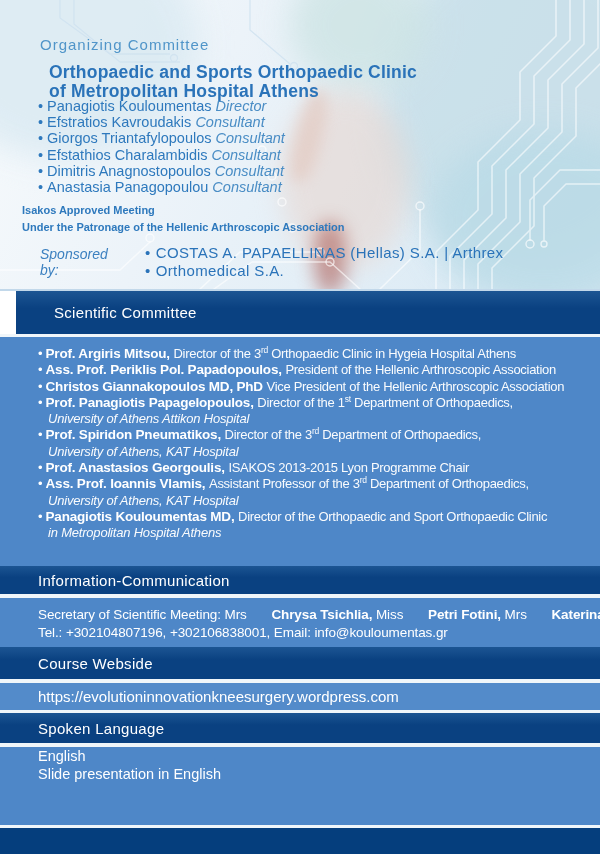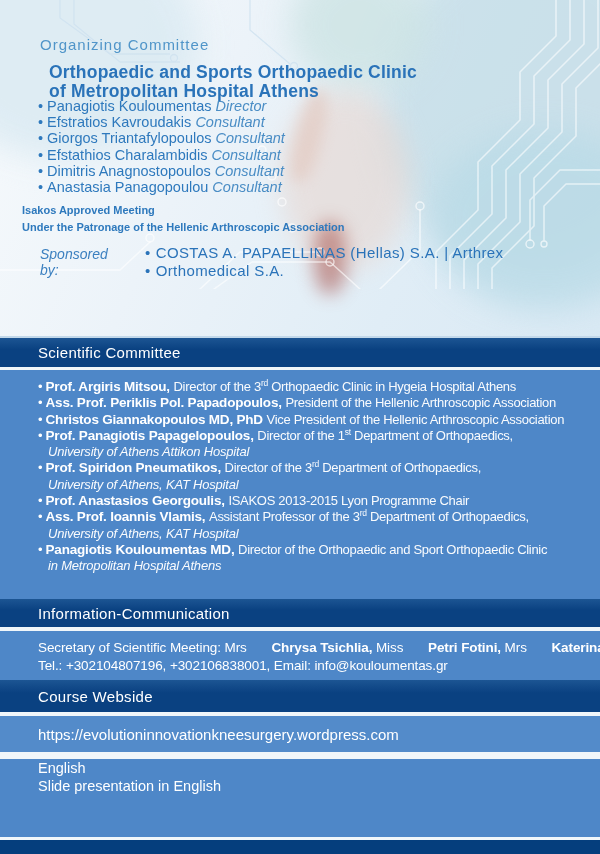--- a/index.html
+++ b/index.html
@@ -5,21 +5,21 @@
   :root{
     --c-navy:#0a4181; --c-navy-dark:#053e7d; --c-section:#4e87c8; --c-urlband:#538bca;
     --c-title:#2a73b9; --c-heading:#5095c9; --c-list:#2e79bd; --c-role:#4a8dc5;
     --c-sep:#f0f6fa; --c-heroline:#c2d8ea; --c-white:#ffffff;
   }
   html,body{margin:0;padding:0;background:#ffffff;}
   #page{width:600px;height:854px;overflow:hidden;position:relative;
         font-family:"Liberation Sans", sans-serif; -webkit-font-smoothing:antialiased;}
 
   
-  .hero{height:336px;position:relative;overflow:hidden;
+  .hero{height:289px;position:relative;overflow:hidden;
         background:linear-gradient(115deg,#f7fafc 0%,#ecf3f9 35%,#e0edf6 70%,#d9e9f4 100%);}
   .blob{position:absolute;filter:blur(16px);border-radius:50%;}
   .b-person{left:380px;top:-60px;width:300px;height:330px;background:#c7dfe9;opacity:.85;}
   .b-sleeve{left:430px;top:130px;width:230px;height:180px;background:#badbe7;opacity:.8;}
   .b-shoulder{left:-70px;top:-70px;width:270px;height:230px;background:#dcebf3;opacity:.9;}
   .b-teal{left:290px;top:-40px;width:140px;height:130px;background:#cde4e4;opacity:.8;}
   .b-hand{left:280px;top:90px;width:130px;height:180px;background:#e8d4cc;opacity:.55;filter:blur(13px);}
   .b-finger{left:296px;top:88px;width:26px;height:95px;background:#e2c6bc;opacity:.6;filter:blur(7px);transform:rotate(14deg);border-radius:40%;}
   .b-red{left:314px;top:222px;width:32px;height:72px;background:#a3473f;opacity:.5;filter:blur(9px);border-radius:40%;}
   .circuits{position:absolute;left:0;top:0;z-index:2;}
@@ -41,38 +41,38 @@
                 font-size:15px;line-height:17.5px;color:var(--c-title);letter-spacing:.4px;white-space:nowrap;}
   .sponsor-list .blt{margin-right:5px;}
 
   
   .hero-line{height:2px;background:var(--c-heroline);}
   .sep3{height:3px;background:var(--c-sep);}
   .sep4{height:4px;background:var(--c-sep);}
   .band{background:linear-gradient(180deg,#1c5593 0%,var(--c-navy) 40%);color:var(--c-white);
         display:flex;align-items:center;padding-left:38px;box-sizing:border-box;
         font-size:15px;letter-spacing:.3px;}
-  .band-a{height:29px;} .band-b{height:28px;} .band-c{height:32px;} .band-d{height:30px;}
+  .band-a{height:43px;margin-left:16px;} .band-b{height:28px;} .band-c{height:32px;} .band-d{height:30px;}
   .footer-band{height:36px;background:var(--c-navy-dark);}
 
   .sci{height:229px;background:var(--c-section);box-sizing:border-box;
        padding:9px 8px 0 38px;overflow:hidden;}
   .sci ul{margin:0;padding:0;list-style:none;}
   .sci li{color:var(--c-white);font-size:13px;line-height:16.3px;white-space:nowrap;}
   .sci .blt{margin-right:3px;}
   .sci .b{font-weight:bold;font-size:13.5px;letter-spacing:-.2px;}
   .sci .i{letter-spacing:-.3px;opacity:.97;}
   .sci .l2{padding-left:10px;font-style:italic;letter-spacing:-.2px;opacity:.97;}
   sup{font-size:8.5px;line-height:0;vertical-align:super;}
 
   .info{height:49px;background:var(--c-section);box-sizing:border-box;color:var(--c-white);
         padding:8px 8px 0 38px;font-size:13.5px;line-height:17.5px;letter-spacing:-.1px;white-space:nowrap;overflow:hidden;}
   .info .b{font-weight:bold;margin-left:21px;}
 
-  .url-band{height:36px;background:var(--c-urlband);display:flex;align-items:center;
+  .url-band{height:27px;background:var(--c-urlband);display:flex;align-items:center;
             padding-left:38px;box-sizing:border-box;color:var(--c-white);font-size:15px;}
 
   .lang{height:78px;background:var(--c-section);box-sizing:border-box;color:var(--c-white);
         padding:0 8px 0 38px;font-size:14.5px;line-height:18px;}
 </style>
 </head>
 <body>
 
 <div id="page">
 
@@ -196,20 +196,23 @@
 
   <div class="band band-c">
     <span>Course Webside</span>
   </div>
   <div class="sep4"></div>
   <div class="url-band">
     <span>https://evolutioninnovationkneesurgery.wordpress.com</span>
   </div>
   <div class="sep3"></div>
 
+  <div class="band band-d">
+    <span>Spoken Language</span>
+  </div>
   <div class="sep4"></div>
   <section class="lang">
     <div id="lang-lines">
         <div>English</div>
         <div>Slide presentation in English</div>
       </div>
   </section>
   <div class="sep3"></div>
 
   <div class="footer-band"></div>

